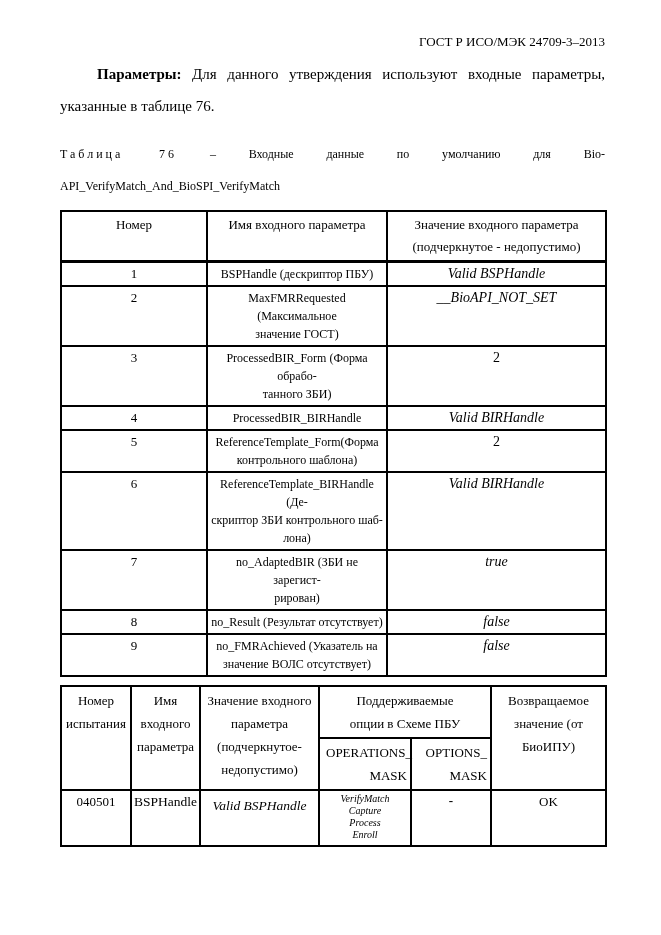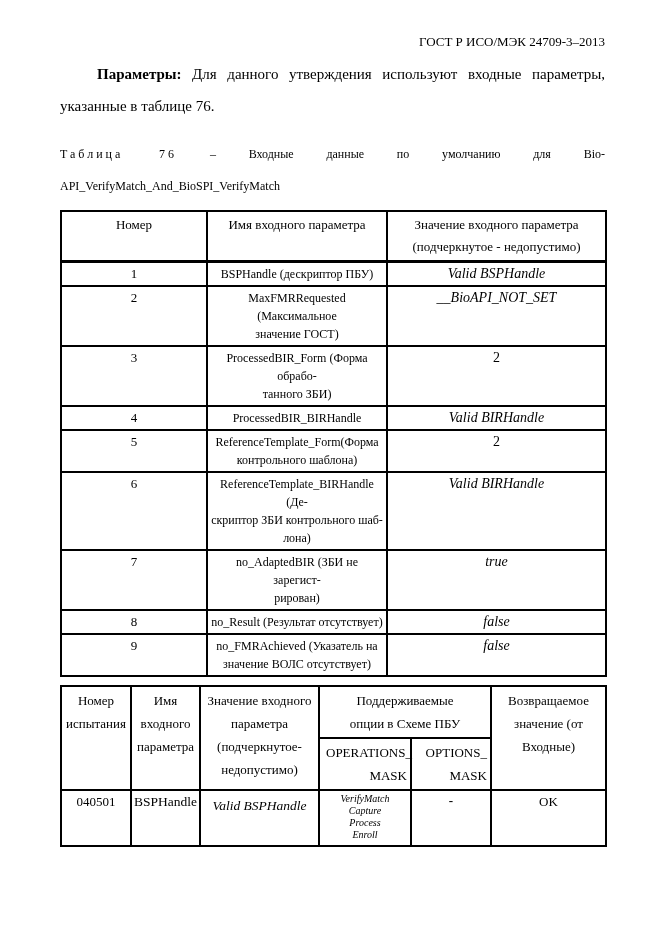--- a/index.html
+++ b/index.html
@@ -149,21 +149,21 @@
 входного
 параметра</th>
         <th rowspan="2">Значение входного
 параметра
 (подчеркнутое-
 недопустимо)</th>
         <th colspan="2" class="grp">Поддерживаемые
 опции в Схеме ПБУ</th>
         <th rowspan="2">Возвращаемое
 значение (от
-Входные)</th>
+БиоИПУ)</th>
       </tr>
       <tr>
         <th class="mask">OPERATIONS_
 MASK</th>
         <th class="mask">OPTIONS_
 MASK</th>
       </tr>
     </thead>
     <tbody id="t77-body">
         <tr>

